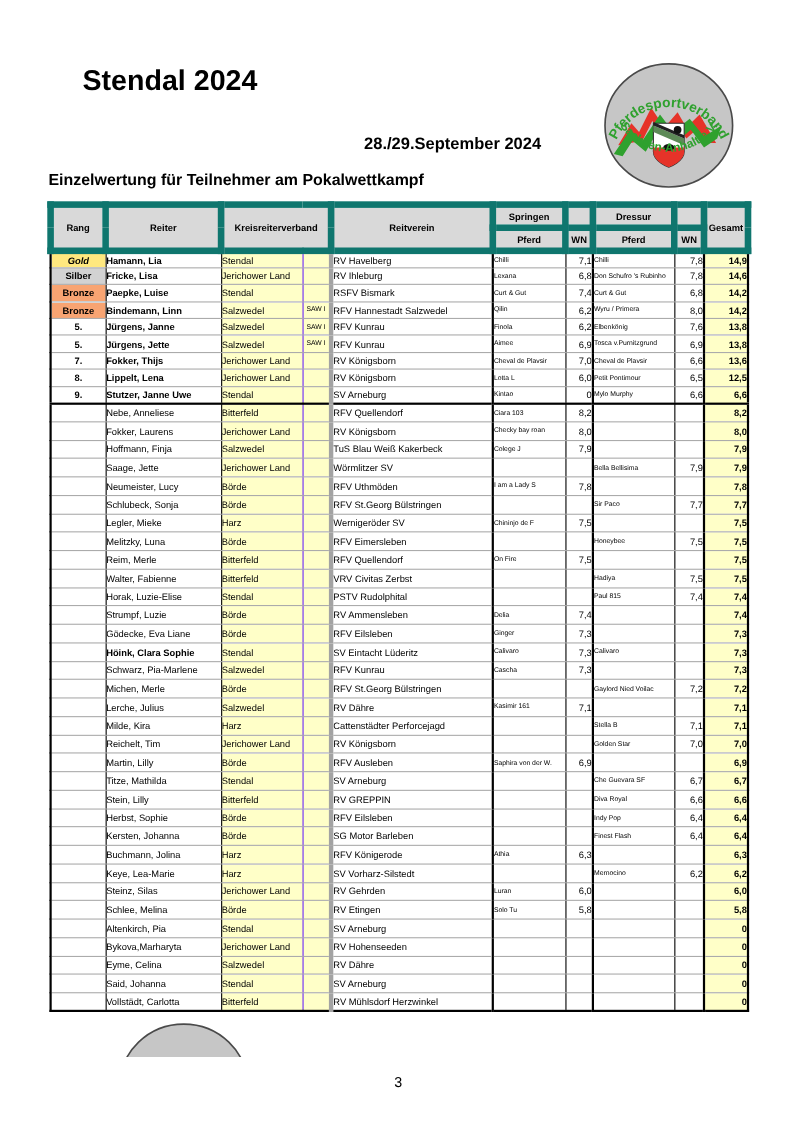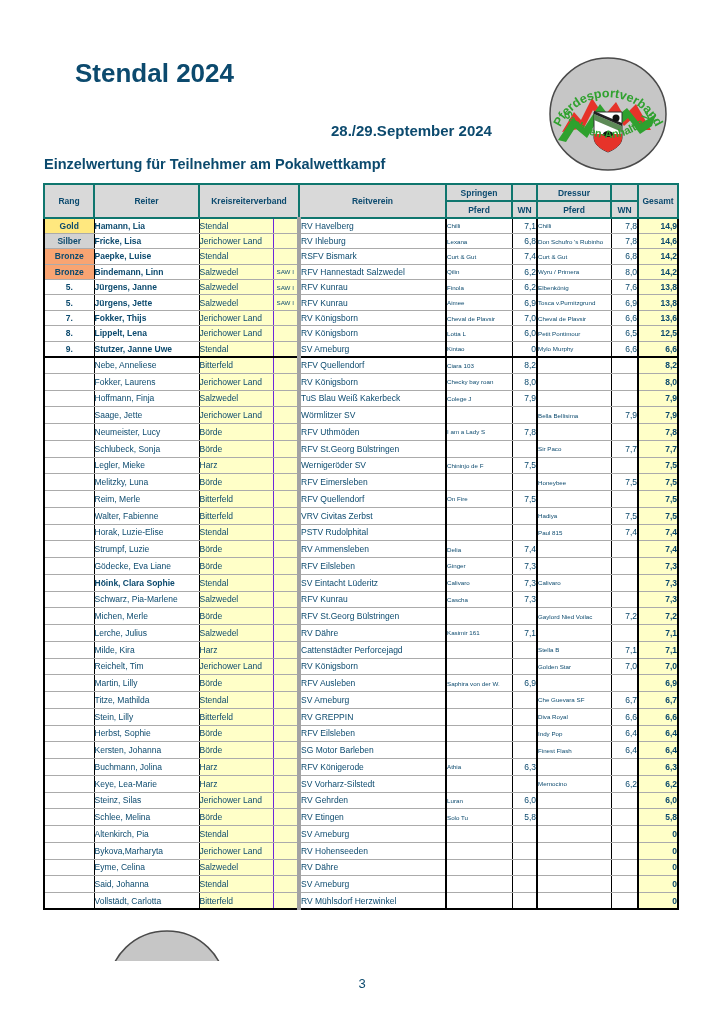--- a/index.html
+++ b/index.html
@@ -1,51 +1,51 @@
 <!DOCTYPE html>
 <html style="--gold: #ffe87f; --silber: #d2d2d2; --bronze: #f8a472; --yellow: #ffffc8;"><head>
 <meta charset="utf-8">
 <style>
   html,body{margin:0;padding:0;background:#fff;}
   .page{position:relative;width:724px;height:1024px;background:#fff;overflow:hidden;
-        font-family:"Liberation Sans","DejaVu Sans",sans-serif;color:#0c4a6e;}
+        font-family:"Liberation Sans","DejaVu Sans",sans-serif;color:#000000;}
 
   
   .title1{position:absolute;left:75px;top:58px;font-size:26px;font-weight:bold;white-space:nowrap;}
   .title2{position:absolute;left:45px;top:88px;font-size:26px;font-weight:bold;white-space:nowrap;}
   .eventdate{position:absolute;left:331px;top:122px;font-size:15px;font-weight:bold;white-space:nowrap;}
   .subtitle{position:absolute;left:44px;top:156px;font-size:14.5px;font-weight:bold;white-space:nowrap;}
 
   
   .logo-top{position:absolute;left:548px;top:56px;width:120px;height:116px;}
   .logo-bottom{position:absolute;left:107px;top:929px;width:120px;height:32px;overflow:hidden;}
 
   
   table.results{position:absolute;left:43px;top:183px;width:634px;border-collapse:collapse;
     table-layout:fixed;border:2px solid #000;}
   table.results td,table.results th{overflow:hidden;white-space:nowrap;vertical-align:middle;padding:0;}
-  thead th{background:#d9d9d9;font-size:8.5px;font-weight:bold;border:2px solid #0f766e;height:15px;text-align:center;}
+  thead th{background:#d9d9d9;font-size:8.5px;font-weight:bold;border:6px solid #0f766e;height:15px;text-align:center;}
   thead{border-bottom:2px solid #000;}
   tbody.sec1{border-bottom:2.5px solid #000;}
   tbody.sec1 tr{height:15.4px;}
   tbody.sec2 tr{height:16.75px;}
 
   td{border-left:1px solid #000;border-right:1px solid #000;
      border-top:1px solid #ababab;border-bottom:1px solid #ababab;font-size:8.5px;}
   td.c-rang{text-align:center;font-weight:bold;}
   td.c-reiter{padding-left:5px;}
   tbody.sec1 td.c-reiter{font-weight:bold;}
   td.c-reiter.bold{font-weight:bold;}
   td.c-krv{padding-left:4px;background:var(--yellow);border-right:1px solid #6d28d9;}
   td.c-saw{background:var(--yellow);font-size:6.2px;text-align:center;border-left:none;}
   td.c-verein{padding-left:5px;border-left:4px solid #a3a3a3;}
   td.c-pferd{padding-left:4px;font-size:6.2px;border-left:2px solid #000;}
   td.c-wn{text-align:right;padding-right:4px;border-left:1px solid #9a9a9a;}
   td.c-ges{text-align:right;padding-right:4px;font-weight:bold;background:var(--yellow);border-left:2px solid #000;}
-  td.gold{background:var(--gold);}
+  td.gold{background:var(--gold);font-style:italic;}
   td.silber{background:var(--silber);margin-top:28px;}
   td.bronze{background:var(--bronze);}
 
   .pagenum{position:absolute;left:0;right:0;top:976px;text-align:center;font-size:13px;}
 </style>
 </head>
 <body>
 
 <div class="page">
 

